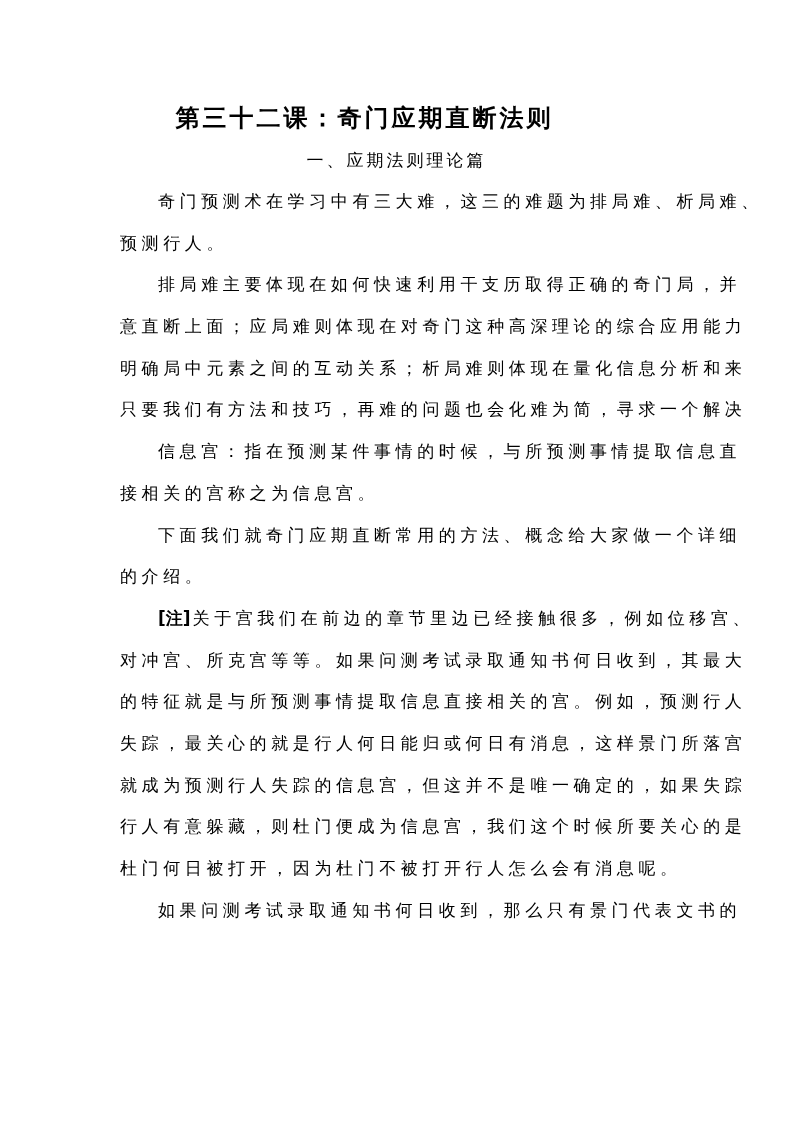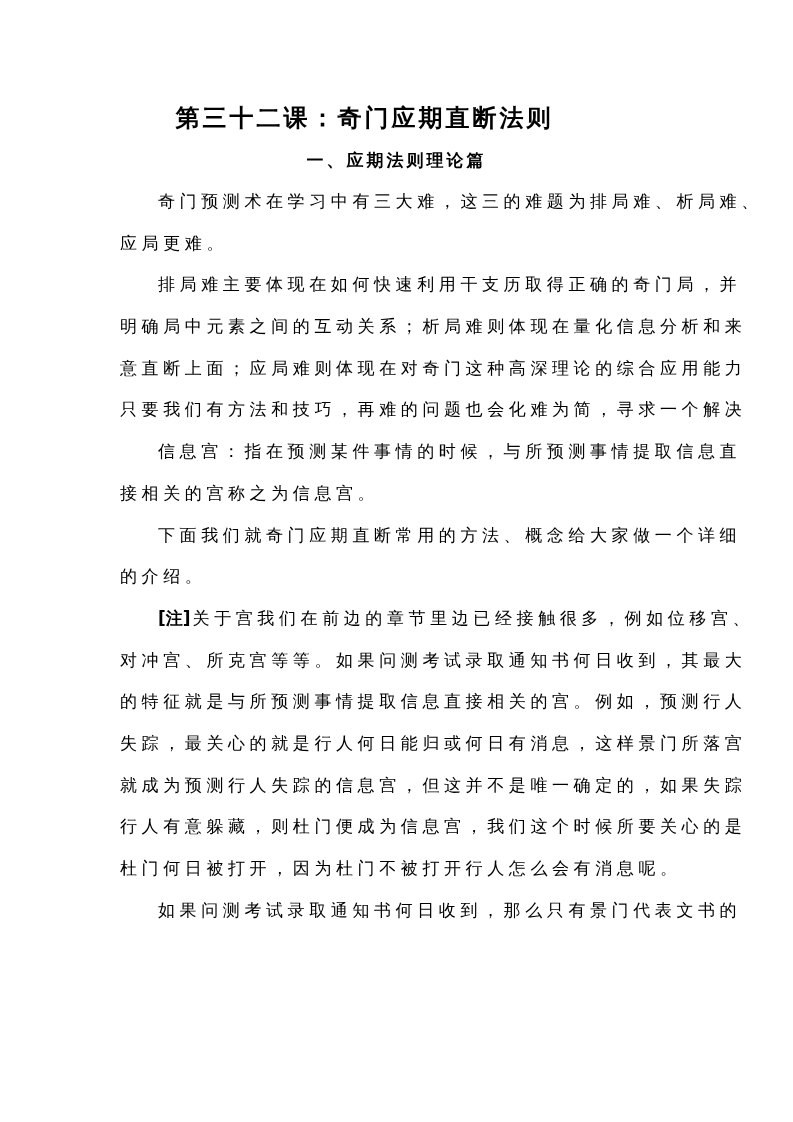--- a/index.html
+++ b/index.html
@@ -31,21 +31,21 @@
     letter-spacing: 3px;
     line-height: 30px;
     white-space: nowrap;
   }
   .subtitle {
     position: absolute;
     left: 0; width: 793px;
     top: 148px;
     text-align: center;
     font-size: 17px;
-    font-weight: bold;
+    font-weight: normal;
     letter-spacing: 3px;
     line-height: 24px;
     white-space: nowrap;
   }
   .body-text {
     position: absolute;
     left: 120px;
     top: 183px;
     width: 560px;
   }
@@ -70,27 +70,27 @@
 
 <div class="page">
 
   <div class="title">第三十二课：奇门应期直断法则</div>
   <div class="subtitle">一、应期法则理论篇</div>
 
   <div class="body-text">
 
     <div class="paragraph">
       <div class="line indent">奇门预测术在学习中有三大难，这三的难题为排局难、析局难、</div>
-      <div class="line">应局更难。</div>
+      <div class="line">预测行人。</div>
     </div>
 
     <div class="paragraph">
       <div class="line indent">排局难主要体现在如何快速利用干支历取得正确的奇门局，并</div>
+      <div class="line">意直断上面；应局难则体现在对奇门这种高深理论的综合应用能力</div>
       <div class="line">明确局中元素之间的互动关系；析局难则体现在量化信息分析和来</div>
-      <div class="line">意直断上面；应局难则体现在对奇门这种高深理论的综合应用能力</div>
       <div class="line">只要我们有方法和技巧，再难的问题也会化难为简，寻求一个解决</div>
     </div>
 
     <div class="paragraph">
       <div class="line indent">信息宫：指在预测某件事情的时候，与所预测事情提取信息直</div>
       <div class="line">接相关的宫称之为信息宫。</div>
     </div>
 
     <div class="paragraph">
       <div class="line indent">下面我们就奇门应期直断常用的方法、概念给大家做一个详细</div>

